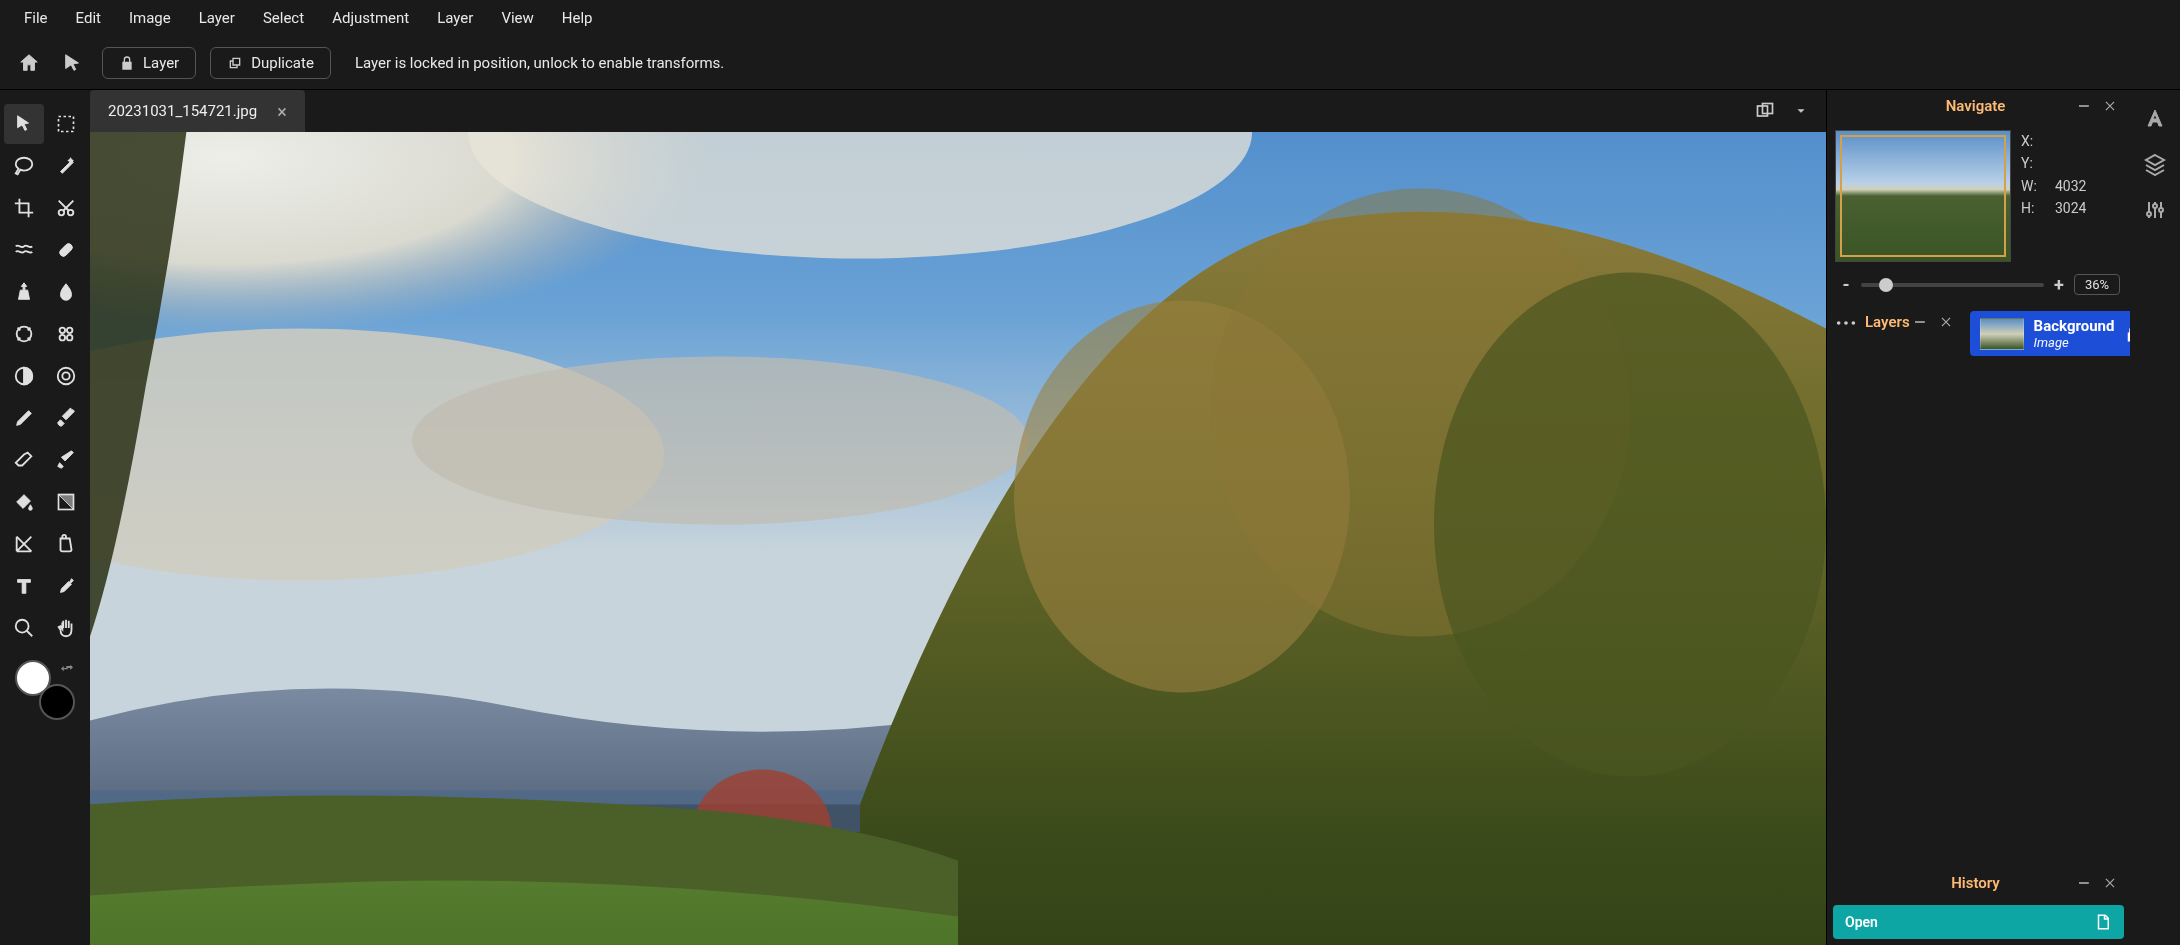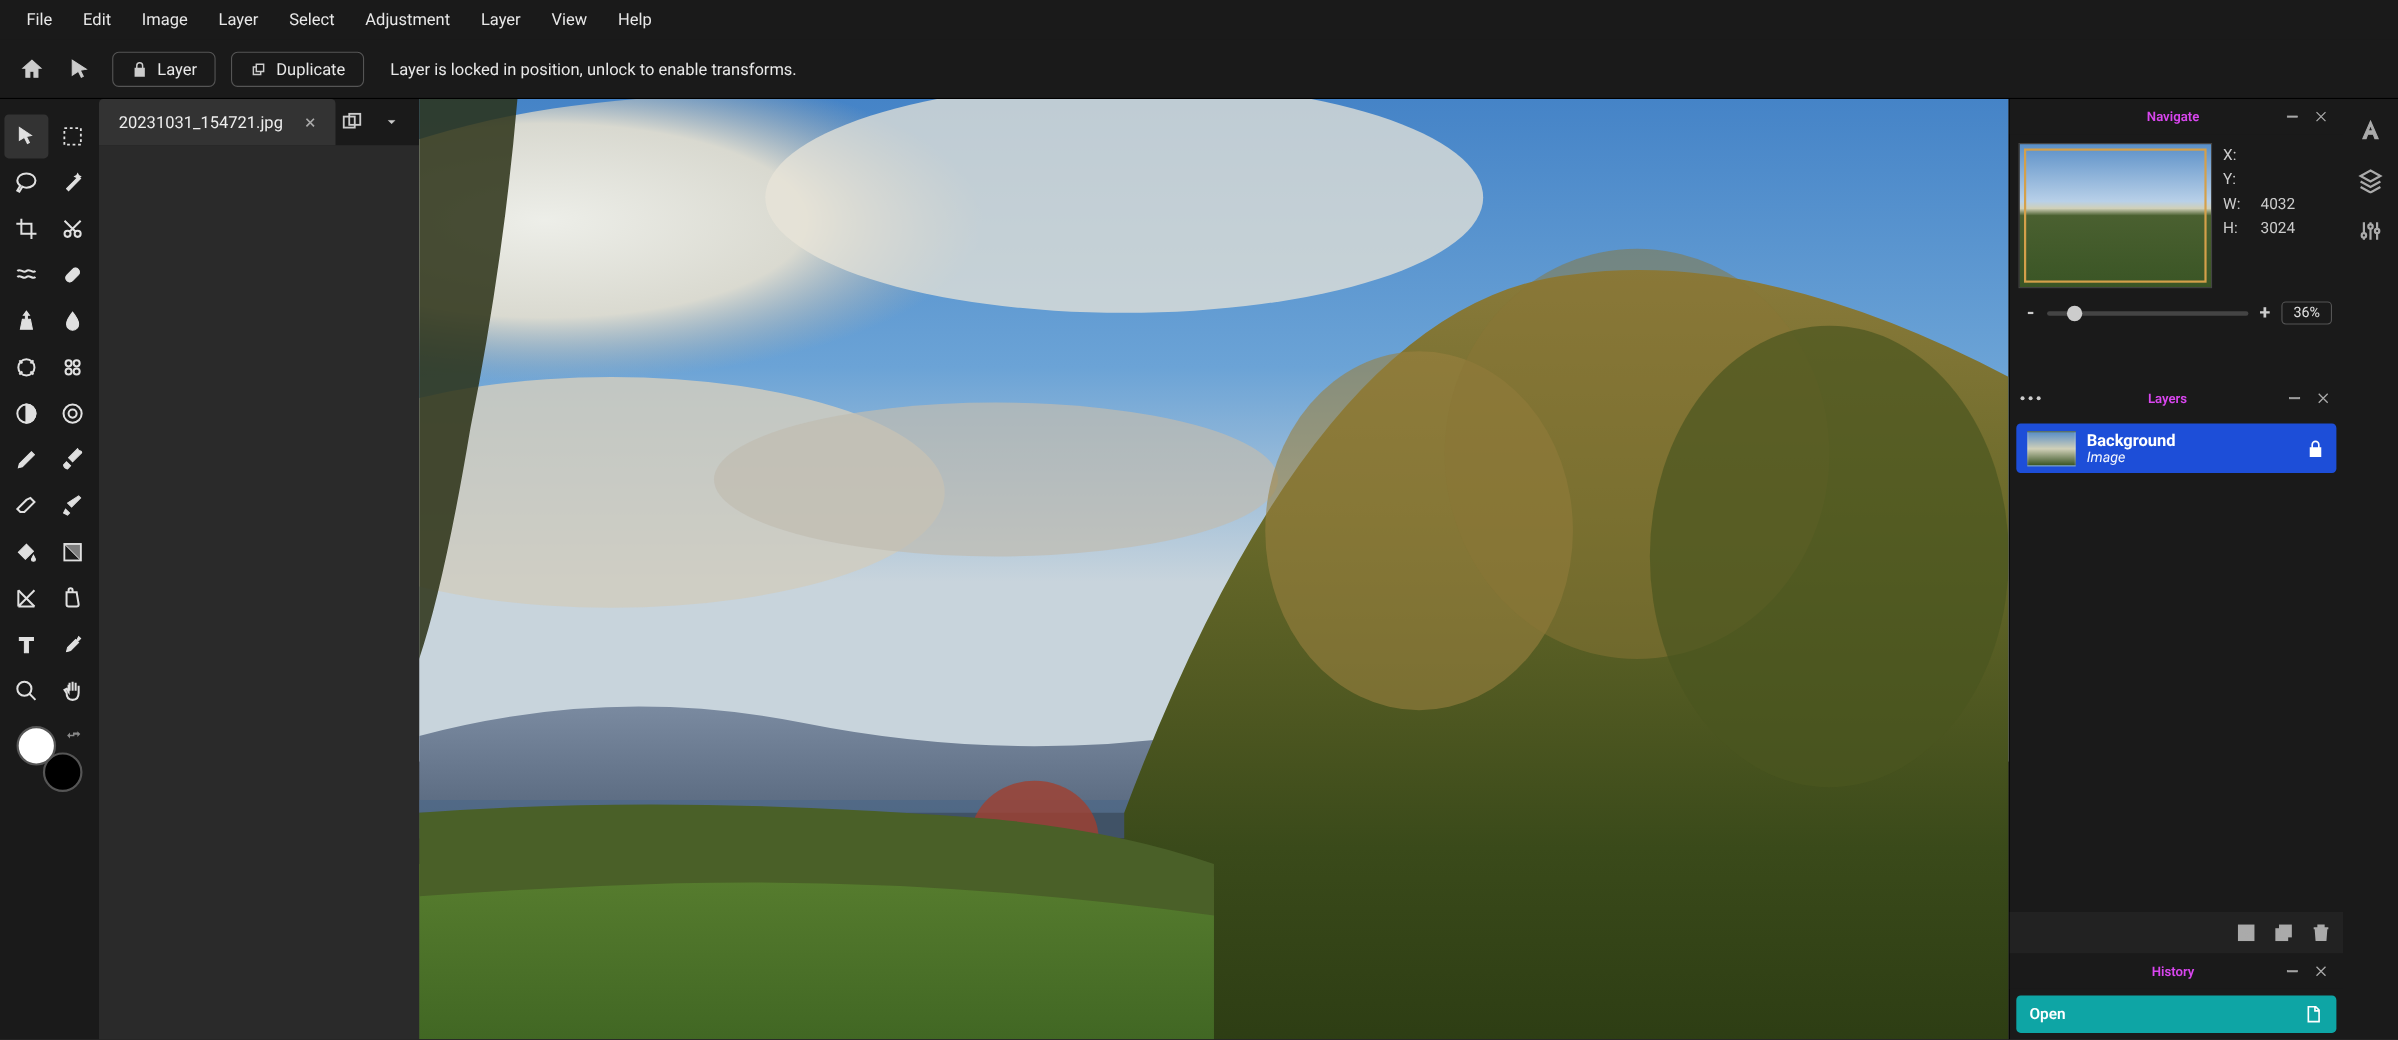--- a/index.html
+++ b/index.html
@@ -23,48 +23,48 @@
 .tool-row { display: flex; gap: 2px; margin-bottom: 2px; }
 .tool { width: 40px; height: 40px; display: flex; align-items: center; justify-content: center; cursor: pointer; border-radius: 4px; fill: #e0e0e0; stroke: #e0e0e0; }
 .tool.active { background: #333; }
 .color-swatches { position: relative; width: 60px; height: 60px; margin-top: 10px; }
 .swatch { position: absolute; width: 36px; height: 36px; border-radius: 50%; border: 2px solid #555; }
 .swatch.fg { background: #fff; top: 0; left: 0; z-index: 2; }
 .swatch.bg { background: #000; bottom: 0; right: 0; z-index: 1; }
 .swap-arrow { position: absolute; top: 0; right: 0; width: 16px; height: 16px; fill: #888; cursor: pointer; }
 
 
-.workspace { flex: 1; display: flex; flex-direction: row; background: #2a2a2a; }
+.workspace { flex: 1; display: flex; flex-direction: column; background: #2a2a2a; }
 .tabbar { height: 42px; background: #1a1a1a; display: flex; align-items: center; }
 .tab { height: 100%; background: #333; display: flex; align-items: center; padding: 0 18px; gap: 20px; color: #eee; font-size: 15px; border-radius: 4px 4px 0 0; }
 .tab .close { cursor: pointer; font-size: 18px; color: #aaa; }
 .tabbar-spacer { flex: 1; }
 .tabbar-right { display: flex; align-items: center; padding-right: 10px; gap: 6px; }
 .canvas-area { flex: 1; background: #333; position: relative; overflow: hidden; }
 .canvas-image { width: 100%; height: 100%; }
 
 
 .right-panels { width: 304px; background: #1a1a1a; display: flex; flex-direction: column; border-left: 1px solid #000; }
 .panel-header { height: 32px; display: flex; align-items: center; justify-content: space-between; padding: 0 10px; background: #1a1a1a; }
-.panel-title { flex: 1; text-align: center; font-weight: 600; font-size: 12px; color: #d946ef; }
+.panel-title { flex: 1; text-align: center; font-weight: 600; font-size: 15px; color: #fdba74; }
 .panel-ctrl { width: 20px; height: 20px; display: flex; align-items: center; justify-content: center; cursor: pointer; fill: #aaa; stroke: #aaa; }
 
 .navigate-body { padding: 8px; display: flex; gap: 10px; }
 .nav-thumb { width: 176px; height: 132px; border: 1px solid #444; position: relative; background: linear-gradient(to bottom, #5a8fc7 0%, #b8d0e8 40%, #d0d0b8 45%, #4a6030 50%, #3a5525 100%); }
 .nav-thumb .viewport-box { position: absolute; border: 2px solid #d4a04a; top: 4px; left: 4px; right: 4px; bottom: 4px; }
 .nav-info { font-size: 14px; color: #ccc; line-height: 1.6; }
 .nav-info .row { display: flex; gap: 10px; }
 .nav-info .lbl { width: 24px; }
 .zoom-row { display: flex; align-items: center; padding: 4px 10px 10px; gap: 6px; }
 .zoom-btn { width: 18px; text-align: center; cursor: pointer; font-size: 18px; font-weight: 700; color: #ccc; }
 .zoom-slider { flex: 1; height: 4px; background: #444; border-radius: 2px; position: relative; }
 .zoom-slider .knob { position: absolute; width: 14px; height: 14px; background: #ccc; border-radius: 50%; top: -5px; left: 10%; }
 .zoom-val { border: 1px solid #555; border-radius: 4px; padding: 2px 6px; font-size: 13px; min-width: 46px; text-align: center; }
 
-.layers-panel { flex: 1; display: flex; flex-direction: column; margin-top: 40px; }
+.layers-panel { flex: 1; display: flex; flex-direction: row; }
 .layers-header { display: flex; align-items: center; height: 34px; padding: 0 8px; }
 .layers-header .dots { width: 30px; cursor: pointer; fill: #ccc; }
 .layers-list { flex: 1; padding: 6px; }
 .layer-item { background: #1d4ed8; border-radius: 4px; display: flex; align-items: center; padding: 6px 10px; gap: 10px; cursor: pointer; }
 .layer-thumb { width: 44px; height: 32px; background: linear-gradient(to bottom, #5a8fc7 0%, #d0d0b8 50%, #3a5525 100%); border: 1px solid #fff3; }
 .layer-text { flex: 1; color: #fff; }
 .layer-name { font-weight: 700; font-size: 15px; }
 .layer-type { font-style: italic; font-size: 13px; opacity: 0.95; }
 .layer-lock { fill: #fff; }
 .layers-footer { height: 38px; display: flex; align-items: center; justify-content: flex-end; padding: 0 10px; gap: 14px; background: #222; }

